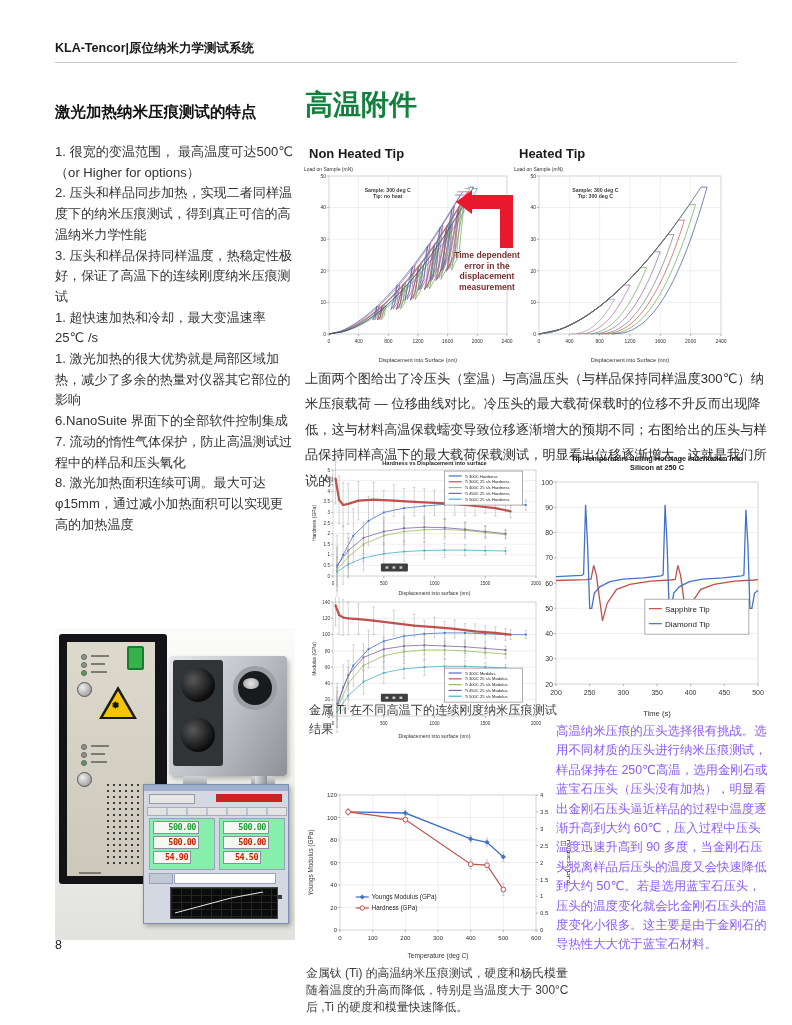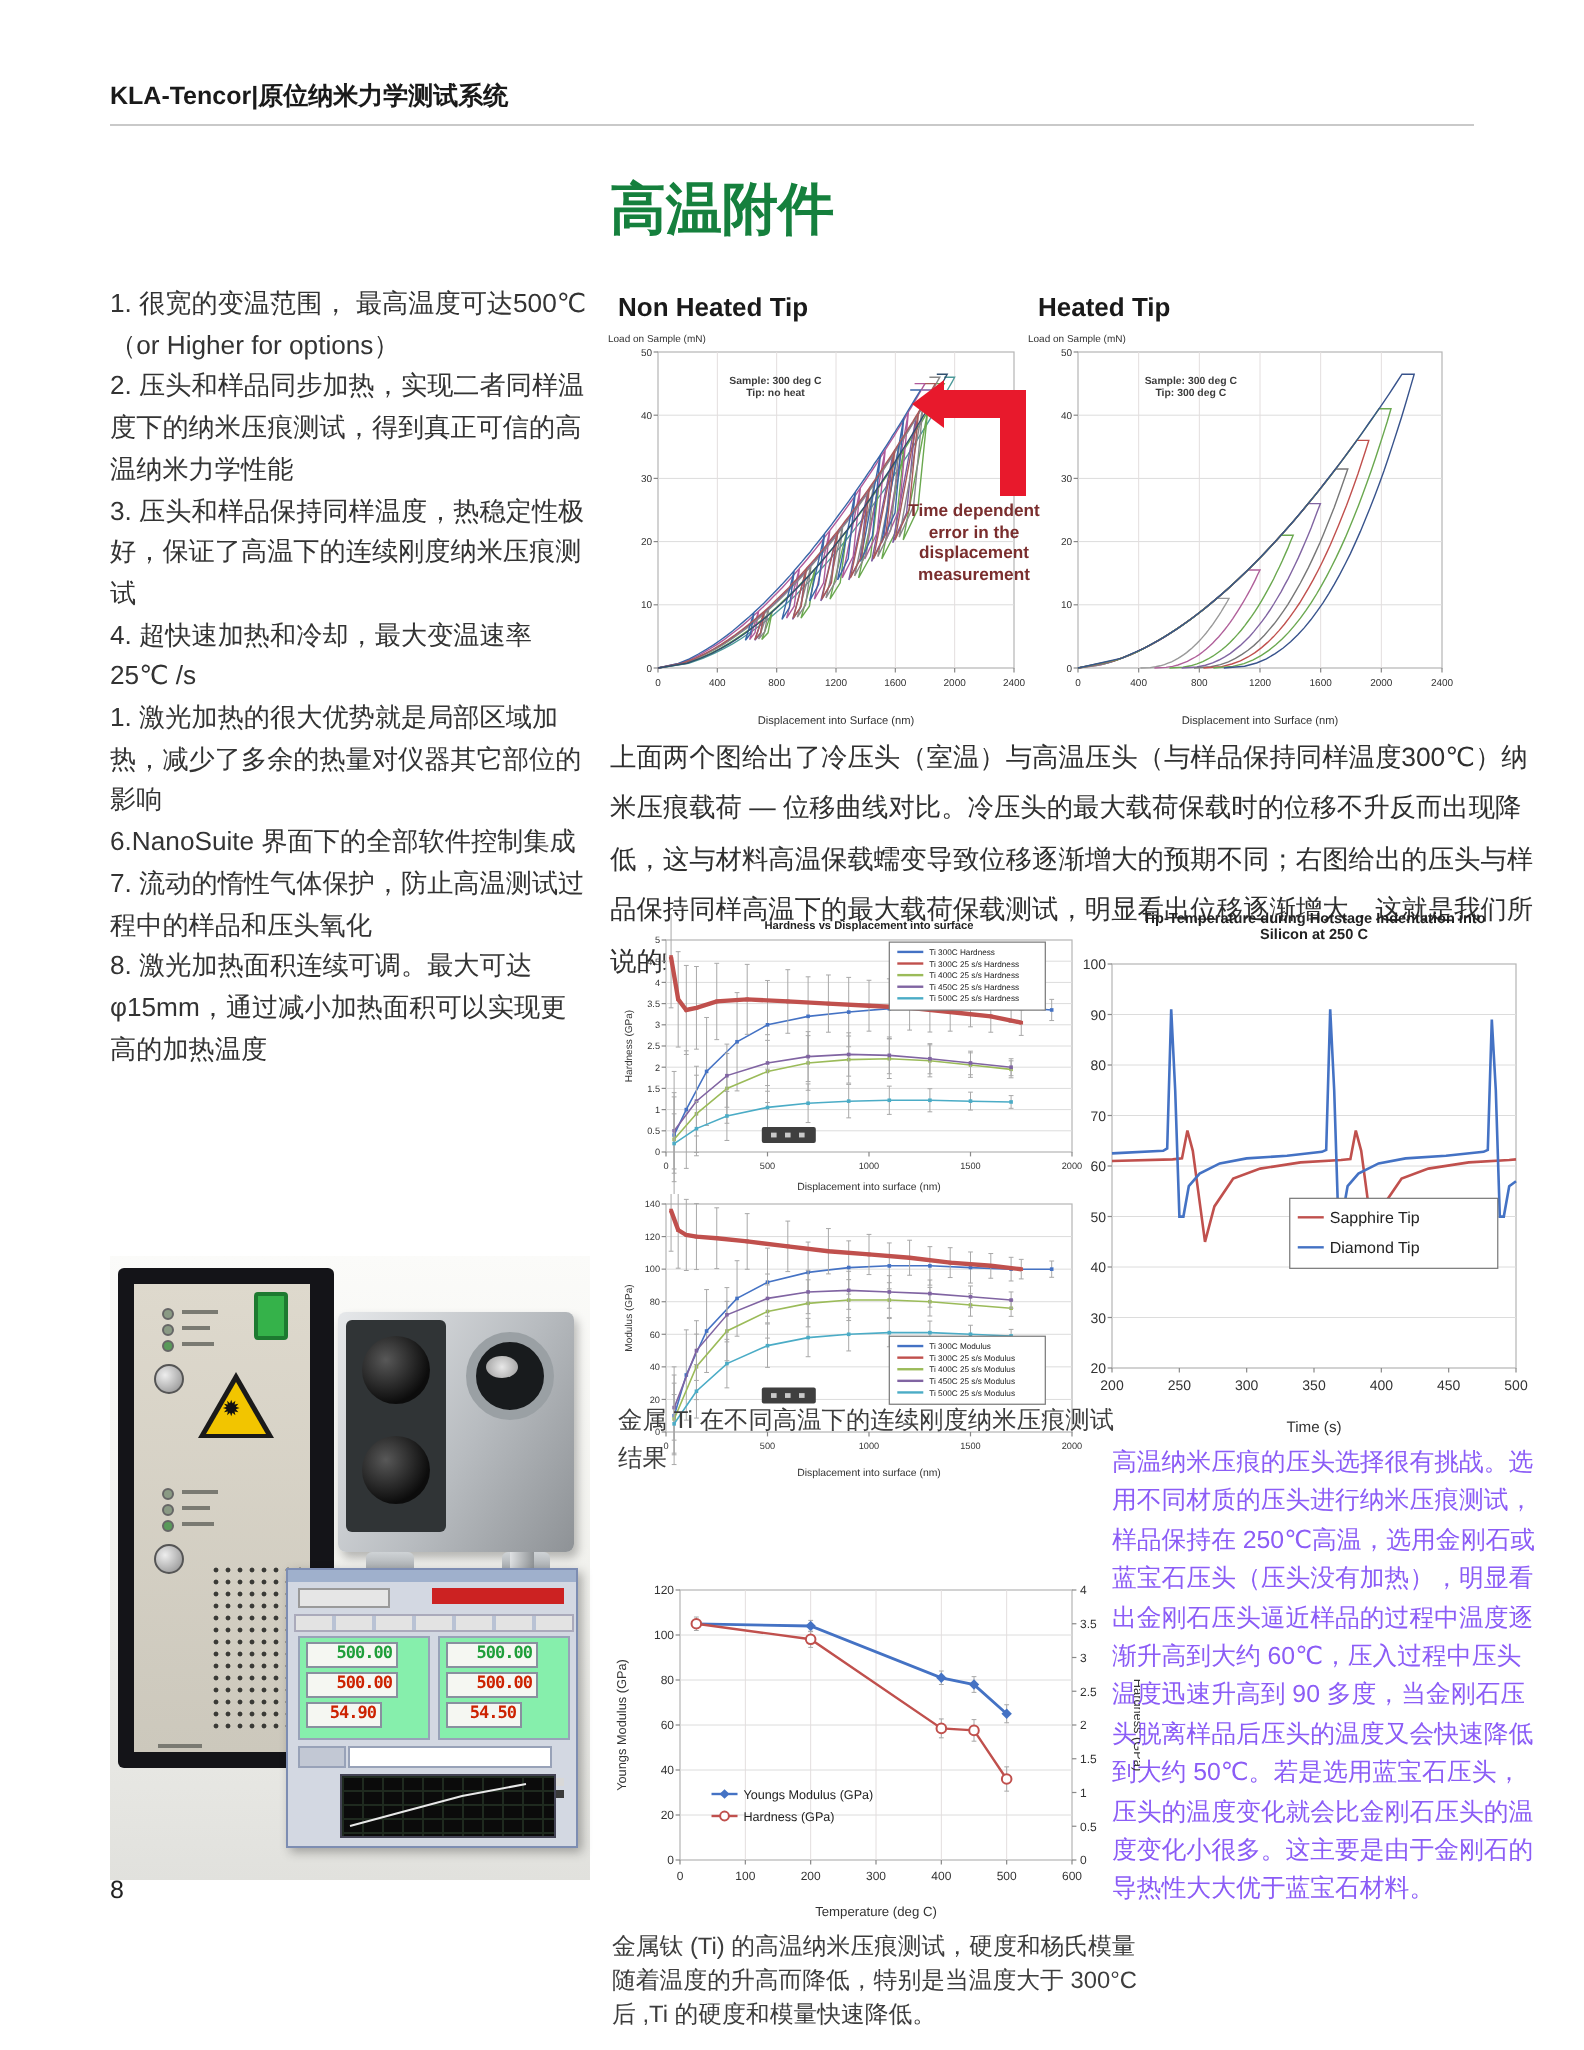--- a/index.html
+++ b/index.html
@@ -94,25 +94,26 @@
   .sw-leg2{position:absolute;left:134px;top:110px;width:4px;height:4px;background:#3a3a3a;}
 </style>
 </head>
 <body>
 
 <div class="page">
 
   <div class="abs header-title">KLA-Tencor|原位纳米力学测试系统</div>
   <div class="abs header-rule"></div>
 
+  <div class="abs left-heading">激光加热纳米压痕测试的特点</div>
   <div class="abs left-list">
     <p>1. 很宽的变温范围， 最高温度可达500℃（or Higher for options）</p>
     <p>2. 压头和样品同步加热，实现二者同样温度下的纳米压痕测试，得到真正可信的高温纳米力学性能</p>
     <p>3. 压头和样品保持同样温度，热稳定性极好，保证了高温下的连续刚度纳米压痕测试</p>
-    <p>4. 超快速加热和冷却，最大变温速率25℃ /s</p>
+    <p>1. 超快速加热和冷却，最大变温速率25℃ /s</p>
     <p>1. 激光加热的很大优势就是局部区域加热，减少了多余的热量对仪器其它部位的影响</p>
     <p>6.NanoSuite 界面下的全部软件控制集成</p>
     <p>7. 流动的惰性气体保护，防止高温测试过程中的样品和压头氧化</p>
     <p>8. 激光加热面积连续可调。最大可达φ15mm，通过减小加热面积可以实现更高的加热温度</p>
   </div>
 
   <div class="abs main-title" id="main-title" style="color: #15803d;">高温附件</div>
 
   <div class="abs chart-head" id="head-nonheated">Non Heated Tip</div>
   <div class="abs chart-head" id="head-heated">Heated Tip</div>

